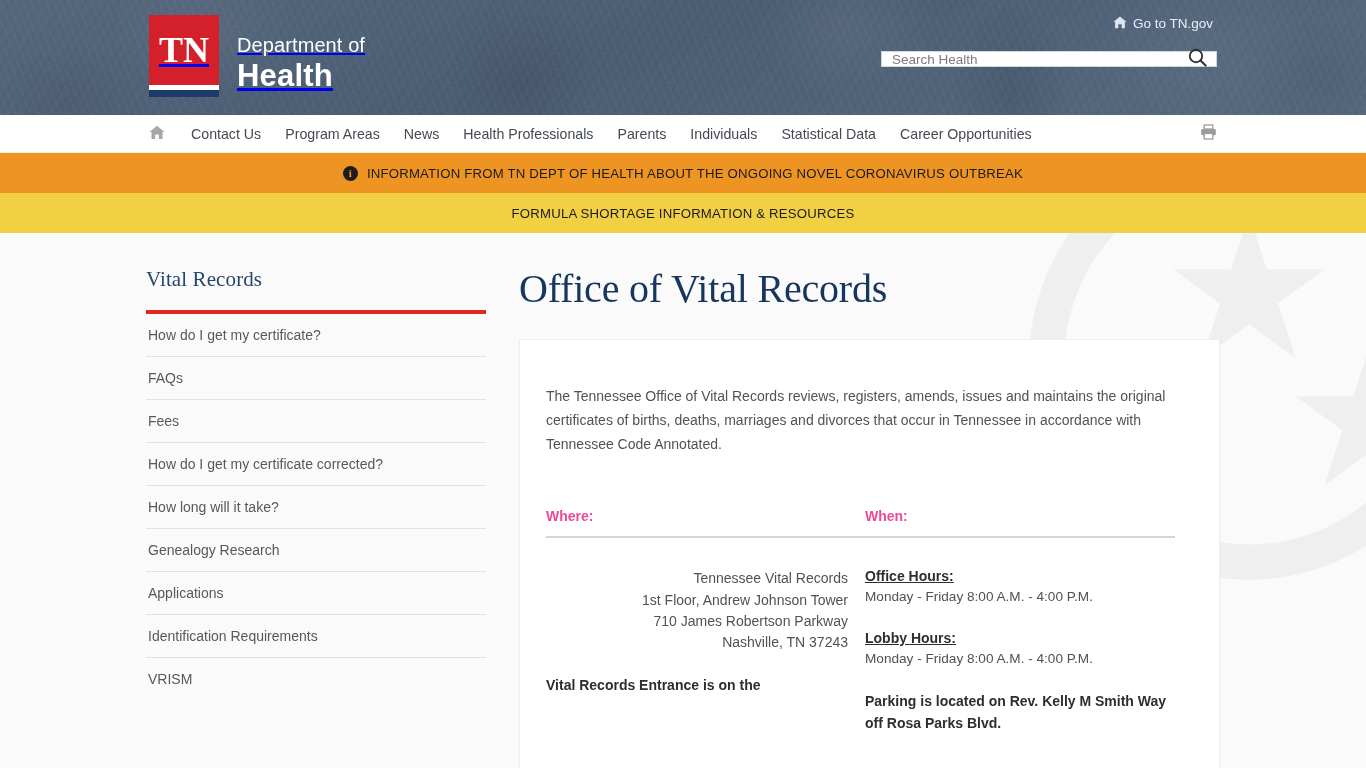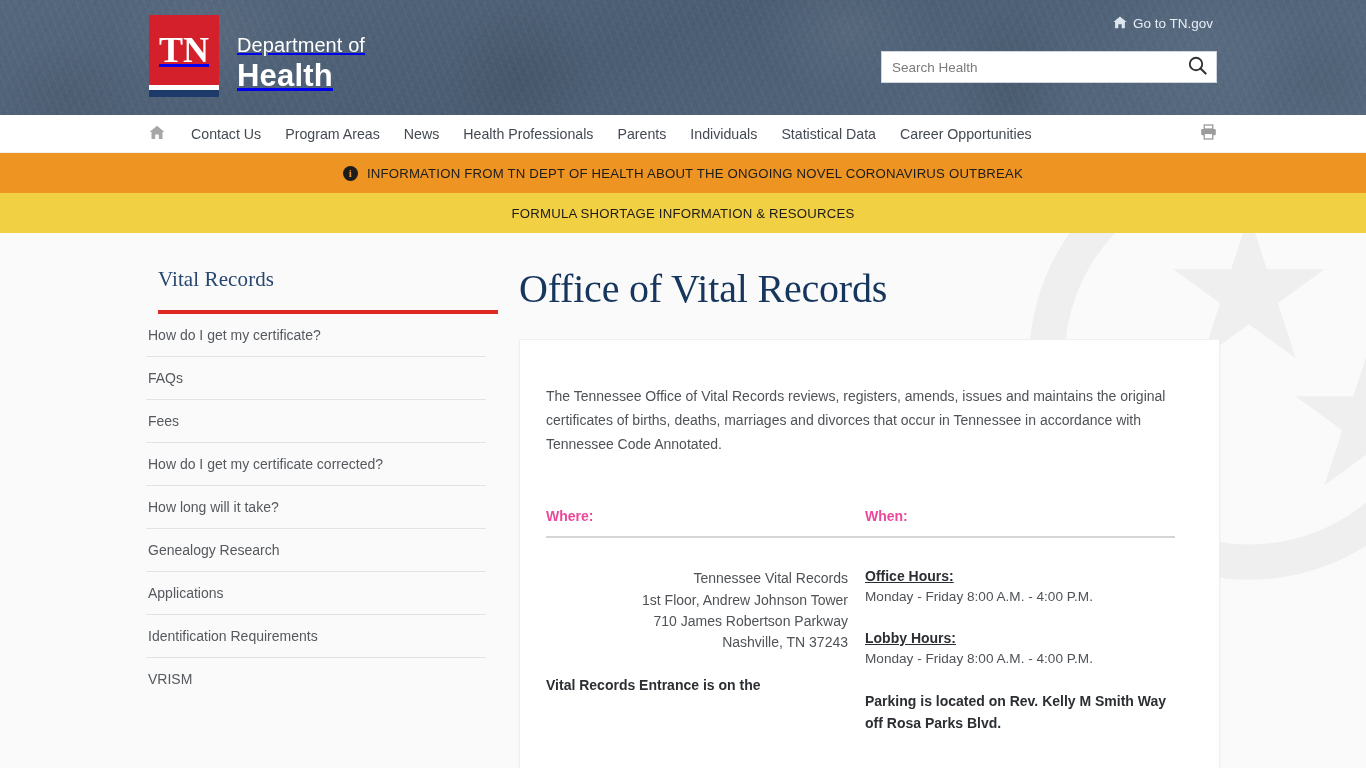--- a/index.html
+++ b/index.html
@@ -120,21 +120,21 @@
     white-space: nowrap;
   }
   .tngov-link .home-glyph { font-size: 13px; line-height: 1; }
 
   
   .search-wrap {
     position: absolute;
     left: 881px;
     top: 51px;
     width: 336px;
-    height: 32px;
+    height: 16px;
     background: #ffffff;
     border: 1px solid #d0d6de;
     display: flex;
     align-items: center;
   }
   .search-wrap input {
     flex: 1;
     border: 0;
     outline: none;
     height: 30px;
@@ -258,21 +258,20 @@
   
   .sidebar { width: 345px; flex: 0 0 345px; }
   .sidebar-title {
     font-family: "Liberation Serif", serif;
     font-size: 21px;
     color: #26456f;
     letter-spacing: .1px;
     padding-bottom: 18px;
     border-bottom: 4px solid #e0281f;
     width: 340px;
-    margin-left: 12px;
   }
   .sidebar-list { list-style: none; width: 340px; }
   .sidebar-list li { border-bottom: 1px solid #e3e3e3; }
   .sidebar-list li:last-child { border-bottom: 0; }
   .sidebar-list a {
     display: block;
     padding: 13px 2px 13px 2px;
     color: #55595e;
     font-size: 14px;
     text-decoration: none;

